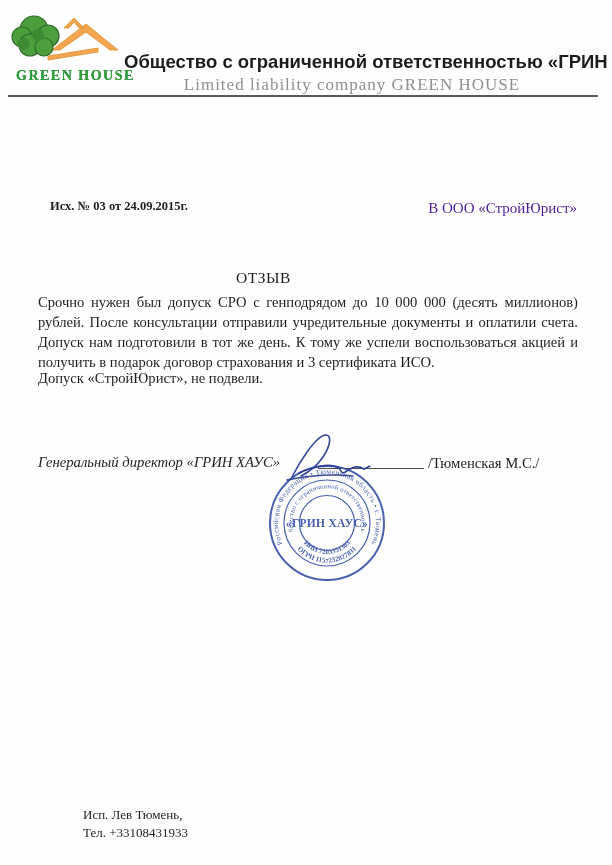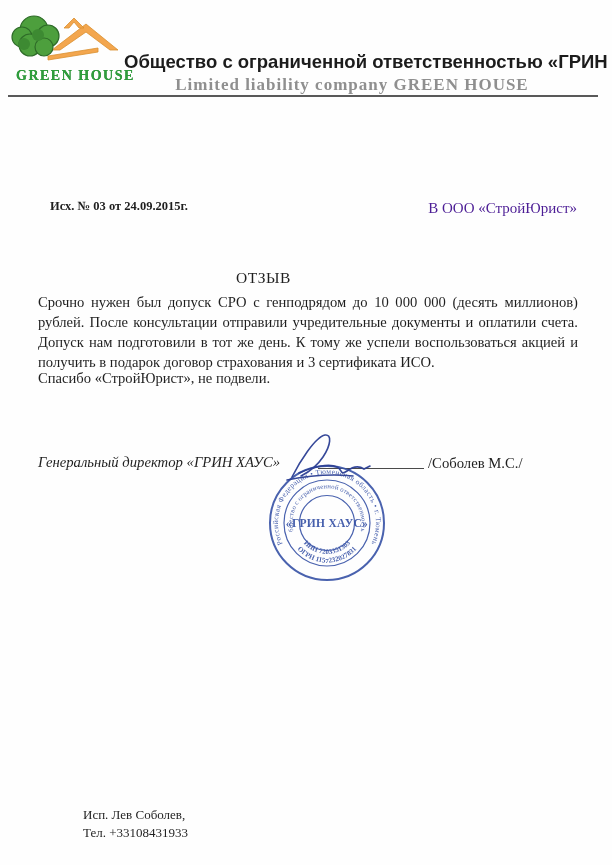--- a/index.html
+++ b/index.html
@@ -28,21 +28,20 @@
     font-family:"Liberation Sans", sans-serif;
     font-weight:bold;font-size:18.5px;color:#1c1c1c;
     white-space:nowrap;
   }
   .company-en{
     position:absolute;left:124px;top:75px;width:456px;
     text-align:center;
     font-family:"Liberation Serif", serif;
     font-size:17px;color:#8f8f8f;letter-spacing:1px;
     white-space:nowrap;
-    font-weight:bold;
   }
   .header-rule{
     position:absolute;left:8px;top:95px;width:590px;height:2px;
     background:#3c3c3c;opacity:.85;
   }
 
   
   .ref-out{
     position:absolute;left:50px;top:199px;
     font-weight:bold;font-size:12.5px;color:#1f1f1f;
@@ -119,25 +118,25 @@
 
   <div class="company-ru">Общество с ограниченной ответственностью «ГРИН ХАУС»</div>
   <div class="company-en">Limited liability company GREEN HOUSE</div>
   <div class="header-rule"></div>
 
   <div class="ref-out">Исх. № 03 от 24.09.2015г.</div>
   <div class="ref-to">В ООО «СтройЮрист»</div>
 
   <div class="doc-title">ОТЗЫВ</div>
   <div class="para1">Срочно нужен был допуск СРО с генподрядом до 10 000 000 (десять миллионов) рублей. После консультации отправили учредительные документы и оплатили счета. Допуск нам подготовили в тот же день. К тому же успели воспользоваться акцией и получить в подарок договор страхования и 3 сертификата ИСО.</div>
-  <div class="para2">Спасибо «СтройЮрист», не подвели.</div>
+  <div class="para2">Допуск «СтройЮрист», не подвели.</div>
 
   <div class="sig-label">Генеральный директор «ГРИН ХАУС»</div>
   <div class="sig-line"></div>
-  <div class="sig-name">/Соболев М.С./</div>
+  <div class="sig-name">/Тюменская М.С./</div>
 
   <svg class="stamp-svg" width="180" height="200" viewBox="0 0 180 200">
     <defs>
       <path id="outerArc" d="M 47.6,124.5 A 49,49 0 1,1 132.4,124.5" fill="none"></path>
       <path id="innerTopArc" d="M 56.7,108.9 A 34.5,34.5 0 1,1 123.3,108.9" fill="none"></path>
       <path id="innArc" d="M 63.2,115.5 A 31,31 0 0,0 116.8,115.5" fill="none"></path>
       <path id="ogrnArc" d="M 55.8,119.8 A 39.5,39.5 0 0,0 124.2,119.8" fill="none"></path>
     </defs>
 
     <g stroke="#3752a6" fill="none" opacity="0.9">
@@ -163,17 +162,17 @@
     </g>
 
     <g stroke="#2c3f94" stroke-width="1.6" fill="none" stroke-linecap="round" opacity="0.95">
       <path d="M 55,54 C 62,40 78,14 88,12 C 95,11 94,22 86,34 C 80,43 70,50 64,53"></path>
       <path d="M 62,50 C 75,44 92,40 100,44 C 106,47 103,53 110,48 C 114,45 121,42 127,46 L 133,43"></path>
       <path d="M 50,57 C 70,53 96,51 116,53"></path>
     </g>
   </svg>
 
   <div class="footer">
-    <div>Исп. Лев Соболев,</div>
+    <div>Исп. Лев Тюмень,</div>
     <div>Тел.  +33108431933</div>
   </div>
 
 </div>
 
 </body></html>

